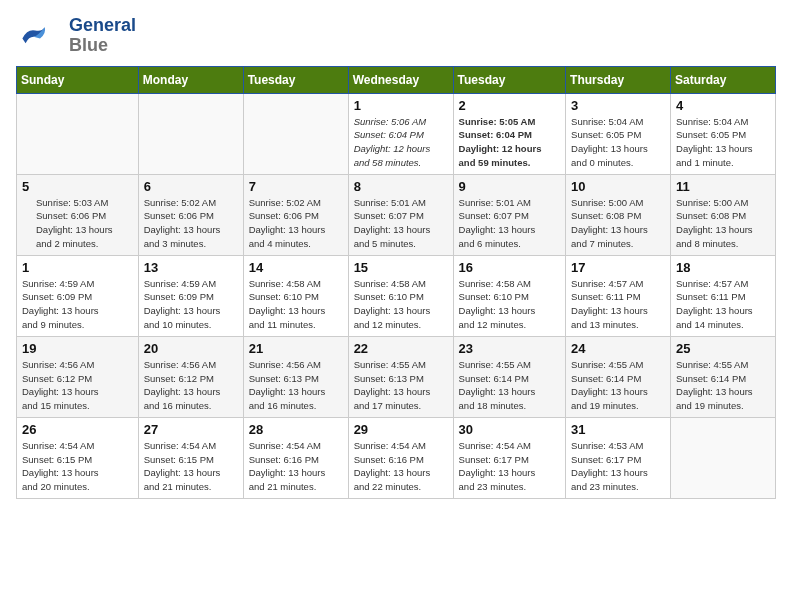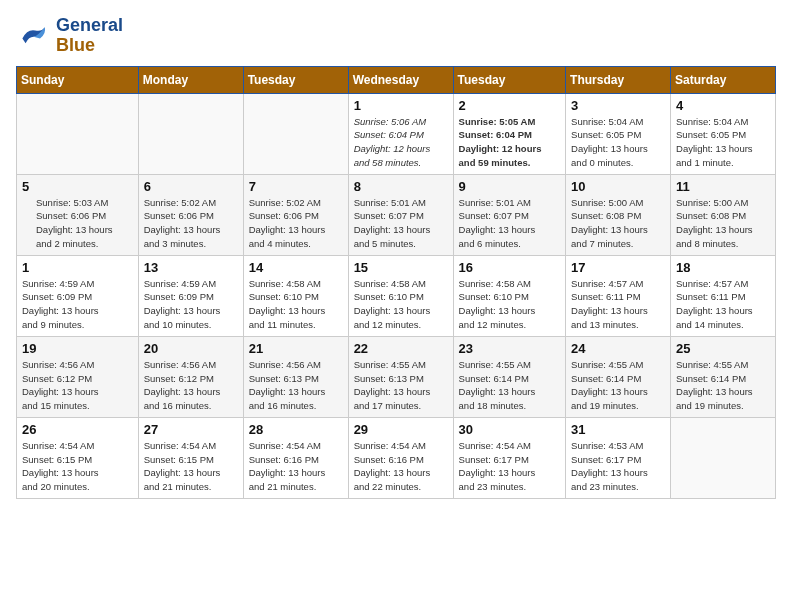--- a/index.html
+++ b/index.html
@@ -12,30 +12,30 @@
     }
     .header {
       display: flex;
       justify-content: space-between;
       align-items: flex-start;
       margin-bottom: 10px;
     }
     .logo {
       display: flex;
       align-items: center;
-      gap: 8px;
+      gap: 21px;
     }
     .logo-text {
       font-size: 18px;
       font-weight: bold;
       color: #1a4a8a;
       line-height: 1.1;
     }
     .logo-text span {
-      color: #a16207;
+      color: #737373;
     }
     .logo-bird {
       width: 32px;
       height: 28px;
     }
     .title-block {
       text-align: right;
     }
     .month-title {
       font-size: 36px;
@@ -44,21 +44,21 @@
     }
     .location-title {
       font-size: 16px;
       color: #444;
     }
     table {
       width: 100%;
       border-collapse: collapse;
     }
     thead tr {
-      background-color: #a16207;
+      background-color: #4d7c0f;
     }
     thead th {
       color: #fff;
       font-size: 12px;
       font-weight: bold;
       padding: 6px 4px;
       text-align: left;
       border: 1px solid #2255a4;
     }
     tbody tr {

